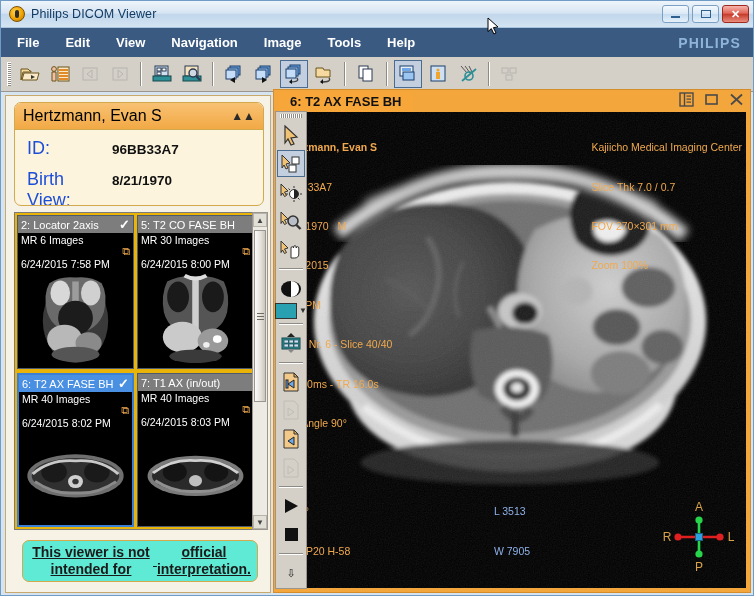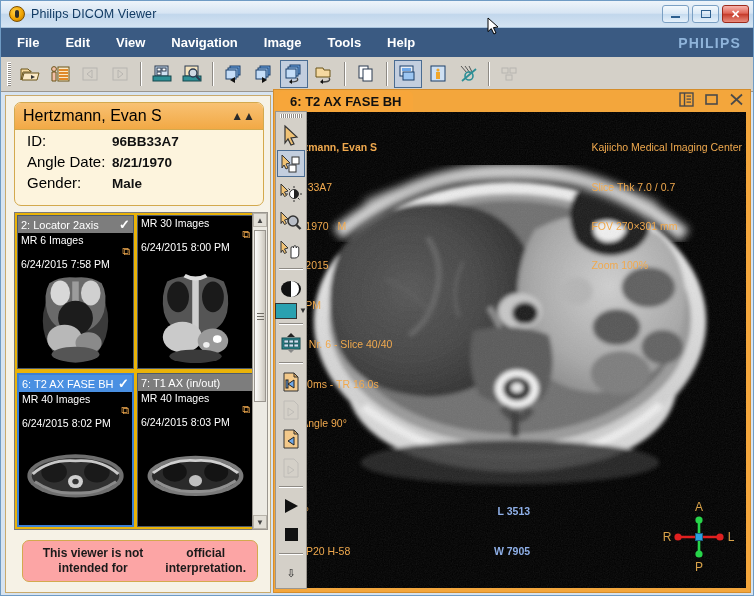--- a/index.html
+++ b/index.html
@@ -95,21 +95,21 @@
     background: #fdf4dd; border: 1px solid #d3a94e; border-radius: 7px;
     overflow: hidden;
   }
   #patient-hdr {
     height: 27px; background: linear-gradient(180deg,#f8c173 0%, #f2a945 100%);
     border-bottom: 1px solid #d3a94e;
     display: flex; align-items: center; padding: 0 8px;
   }
   #collapse-icon { margin-left: auto; font-size: 12px; color: #2a2a2a; line-height: 1; }
   .pat-row { display: flex; align-items: baseline; padding: 2px 0 2px 12px; }
-  .pat-label { width: 85px; font-size: 15px; color: #000000; }
+  .pat-label { width: 85px; font-size: 18px; color: #1d4ed8; margin-top: 6px; }
   .pat-value { font-size: 13.5px; font-weight: bold; color: #111; }
 
   
   #thumb-area {
     position: absolute; left: 8px; top: 116px; width: 250px; height: 318px;
     background: #eab308; border: 1px solid #7b7b7b;
     display: flex; flex-wrap: wrap; align-content: flex-start;
   }
   .thumb {
     width: 117px; height: 154px; margin: 2px 1px 2px 2px;
@@ -143,23 +143,23 @@
     background: linear-gradient(90deg,#fdfdfd,#e3e0d8 60%,#cac6bd);
     border: 1px solid #9a968f;
     display: flex; align-items: center; justify-content: center;
   }
   .sb-grip { width: 7px; height: 7px;
     background: repeating-linear-gradient(180deg,#6f6b64 0 1px,transparent 1px 3px); }
 
   
   #disclaimer {
     position: absolute; left: 16px; top: 444px; width: 236px; height: 42px;
-    background: #fca5a5; border: 1px solid #d3a94e; border-radius: 7px;
+    background: #5eead4; border: 1px solid #d3a94e; border-radius: 7px;
     display: flex; align-items: center; justify-content: center; text-align: center;
-    font-size: 12px; font-weight: bold; color: #1a1a1a; line-height: 1.25; padding: 0 6px;
+    font-size: 14px; font-weight: bold; color: #1a1a1a; line-height: 1.25; padding: 0 6px; text-decoration: underline;
   }
 
   
   #viewer {
     position: absolute; left: 272px; top: 88px; width: 478px; height: 504px;
     background: #f3a63c; border: 1px solid #d58d2b;
   }
   #vp-tabbar { position: absolute; left: 0; top: 0; width: 100%; height: 22px; }
   #vp-tab {
     position: absolute; left: 4px; top: 1px; height: 21px;
@@ -177,21 +177,21 @@
     background: #000; overflow: hidden;
   }
   #mr-image { position: absolute; left: 0; top: 0; width: 100%; height: 100%; }
   .ov { position: absolute; font-size: 10.5px; color: #f0a94e; line-height: 1.25;
         white-space: pre; font-family: "Liberation Sans", sans-serif; }
   #ov-tl { left: 4px; top: 3px; }
   #ov-tl .bold { font-weight: bold; }
   #ov-tr { right: 4px; top: 3px; }
   #ov-bl { left: 4px; bottom: 4px; }
   #ov-bc { left: 50%; transform: translateX(-50%); bottom: 4px;
-           color: #8fb0e8; text-align: right; font-weight: bold; }
+           color: #8fb0e8; text-align: left; }
   #ov-arrow { left: 4px; top: 290px; color: #f0a94e; font-size: 12px; }
 
   #compass { position: absolute; right: 10px; bottom: 14px; width: 74px; height: 74px; }
 
   
   #vtools {
     position: absolute; left: 274px; top: 110px; width: 32px; height: 478px;
     background: #d4d0c8; border: 1px solid #9a968f;
     display: flex; flex-direction: column; align-items: center;
   }
@@ -381,21 +381,21 @@
     <div id="patient-card">
       <div id="patient-hdr">
         <span>Hertzmann, Evan S</span>
         <span id="collapse-icon">▲▲</span>
       </div>
       <div class="pat-row">
         <span class="pat-label">ID:</span>
         <span class="pat-value">96BB33A7</span>
       </div>
       <div class="pat-row">
-        <span class="pat-label">Angle Date:</span>
+        <span class="pat-label">Birth View:</span>
         <span class="pat-value">8/21/1970</span>
       </div>
       <div class="pat-row">
         <span class="pat-label">Gender:</span>
         <span class="pat-value">Male</span>
       </div>
     </div>
 
     <div id="thumb-area">
 
@@ -419,20 +419,24 @@
             <rect x="47" y="14" width="6" height="62" fill="#9c9c9c"></rect>
             <ellipse cx="50" cy="52" rx="16" ry="18" fill="#1c1c1c"></ellipse>
             <ellipse cx="40" cy="74" rx="16" ry="15" fill="#b8b8b8"></ellipse>
             <ellipse cx="62" cy="78" rx="12" ry="11" fill="#8a8a8a"></ellipse>
             <ellipse cx="50" cy="90" rx="22" ry="8" fill="#555"></ellipse>
           </svg>
         </div>
       </div>
 
       <div class="thumb">
+        <div class="th-title">
+          <span>5: T2 CO FASE BH</span>
+          <span class="th-check"></span>
+        </div>
         <div class="th-meta">
           <span>MR 30 Images</span>
           <span class="th-copy">⧉</span>
         </div>
         <div class="th-meta">6/24/2015 8:00 PM</div>
         <div class="th-img">
           <svg viewBox="0 0 100 100" preserveAspectRatio="none">
             <rect width="100" height="100" fill="#000"></rect>
             <path d="M24 14q12 -7 26 -5 14 -2 26 5 6 14 3 32 -5 22 -29 24 -24 -2 -29 -24 -3 -18 3 -32z" fill="#555"></path>
             <ellipse cx="34" cy="30" rx="10" ry="16" fill="#1a1a1a"></ellipse>

